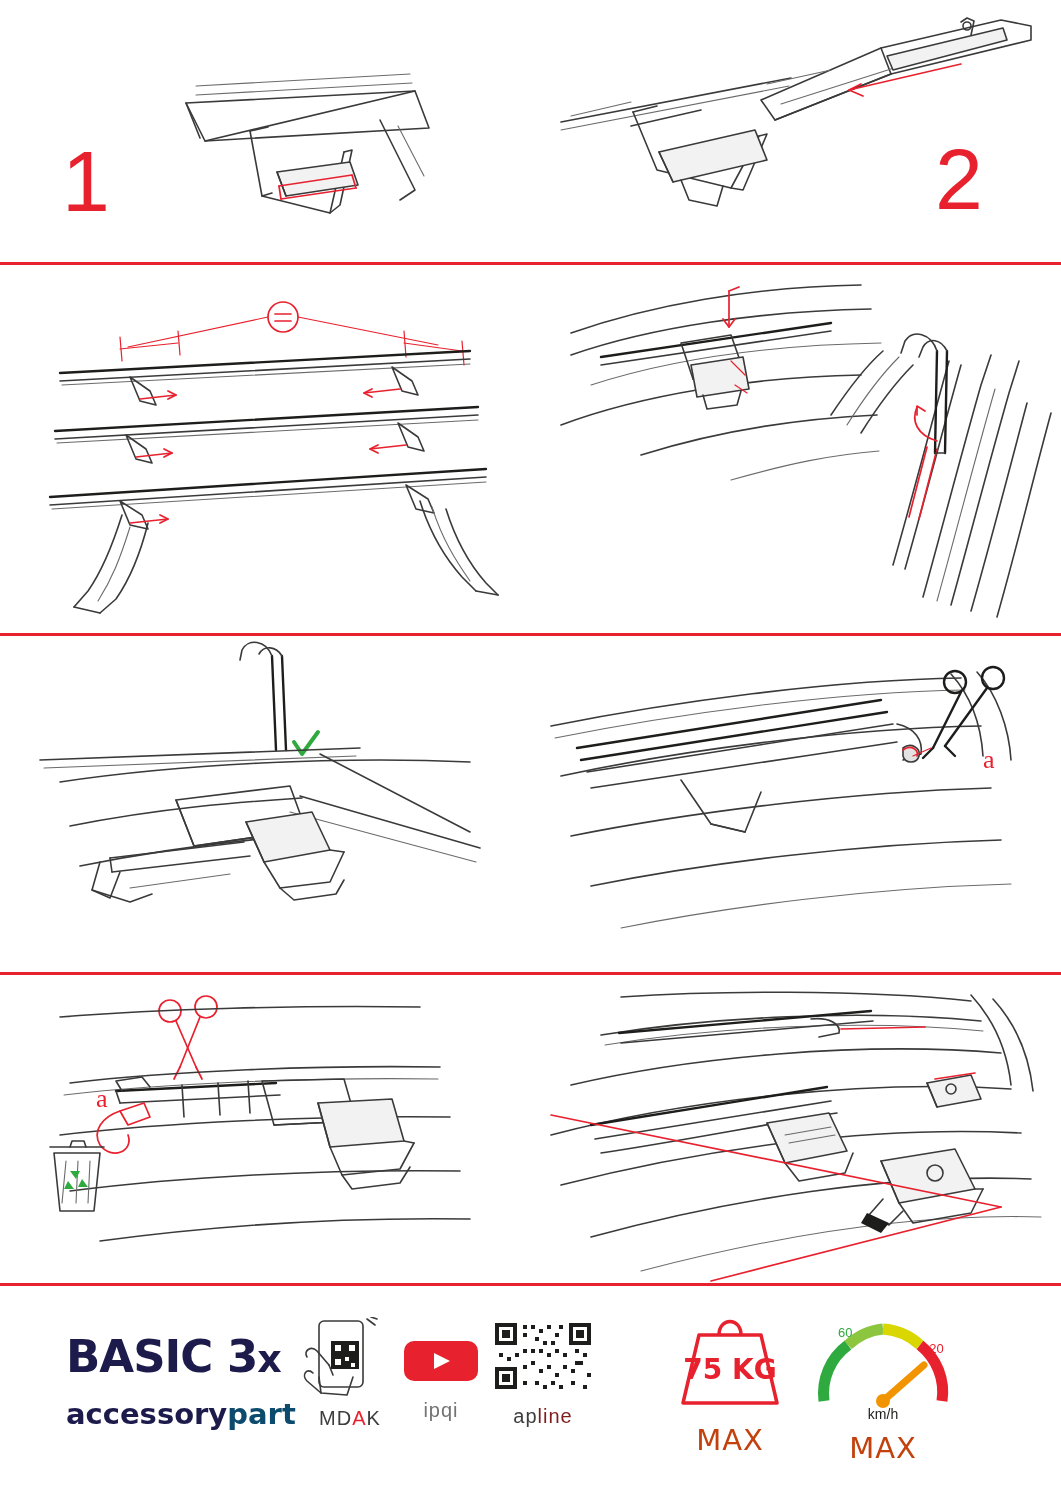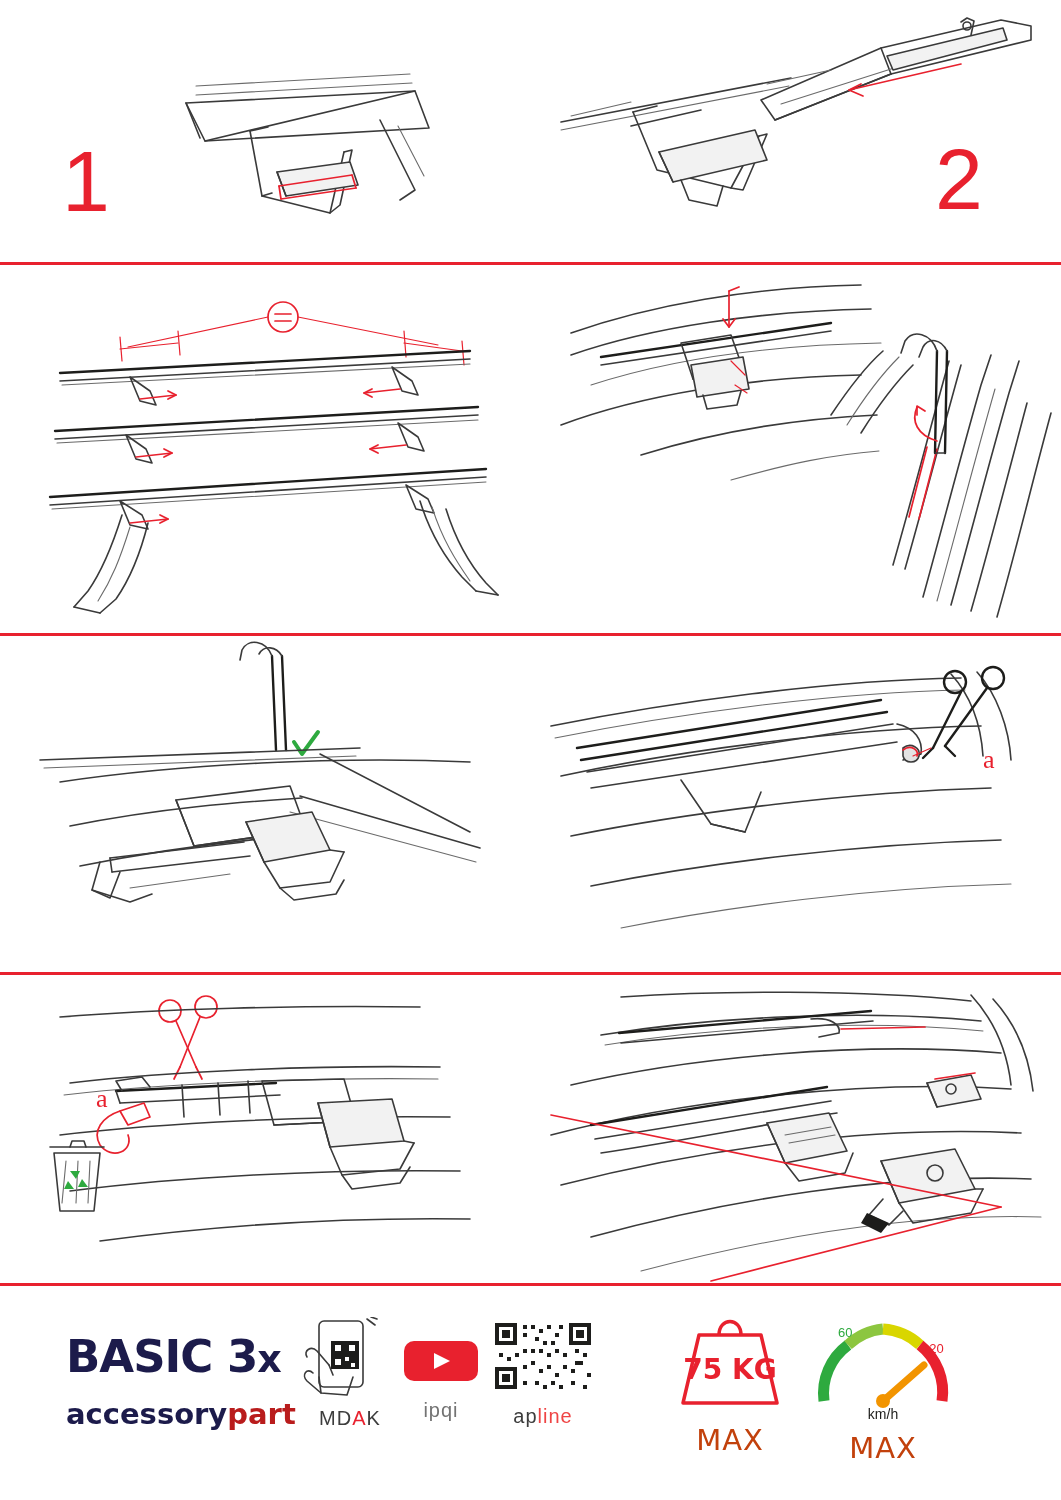--- a/index.html
+++ b/index.html
@@ -97,21 +97,21 @@
   }
   .brand-accessory {
     font-family: "DejaVu Sans", sans-serif;
     font-weight: bold;
     font-size: 29px;
     line-height: 34px;
     margin-top: 14px;
     color: #1c1b4b;
     white-space: nowrap;
   }
-  .brand-accessory .part { color: #b91c1c; }
+  .brand-accessory .part { color: #0c4a6e; }
 
   .logo-item {
     position: absolute;
     text-align: center;
   }
   .logo-cap {
     font-family: Liberation Sans, sans-serif;
     font-size: 20px;
     letter-spacing: 1px;
     margin-top: 6px;
@@ -575,21 +575,21 @@
             <rect x="48" y="64" width="4" height="4"></rect>
             <rect x="56" y="68" width="4" height="4"></rect>
             <rect x="64" y="64" width="4" height="4"></rect>
             <rect x="72" y="68" width="4" height="4"></rect>
             <rect x="84" y="64" width="4" height="4"></rect>
             <rect x="96" y="68" width="4" height="4"></rect>
           <rect x="88" y="44" width="4" height="4"></rect>
             <rect x="96" y="24" width="4" height="4"></rect>
         </g>
       </svg>
-      <div class="logo-cap"><span>ap</span><span class="blue" style="color:#ef4444">line</span></div>
+      <div class="logo-cap"><span>ap</span><span class="blue" style="color:#7f1d1d">line</span></div>
     </div>
 
     <div class="logo-item" style="left:640px;top:18px;width:180px">
       <svg width="150" height="112" viewBox="0 0 150 112">
         <path d="M44 32 L106 32 L122 100 L28 100 Z" fill="none" stroke="#e8212e" stroke-width="3.5" stroke-linejoin="round"></path>
         <path d="M64 32 C64 14 86 14 86 32" fill="none" stroke="#e8212e" stroke-width="3.5"></path>
         <text x="75" y="76" text-anchor="middle" class="weight-text">75 KG</text>
       </svg>
       <div class="maxlabel">MAX</div>
       

